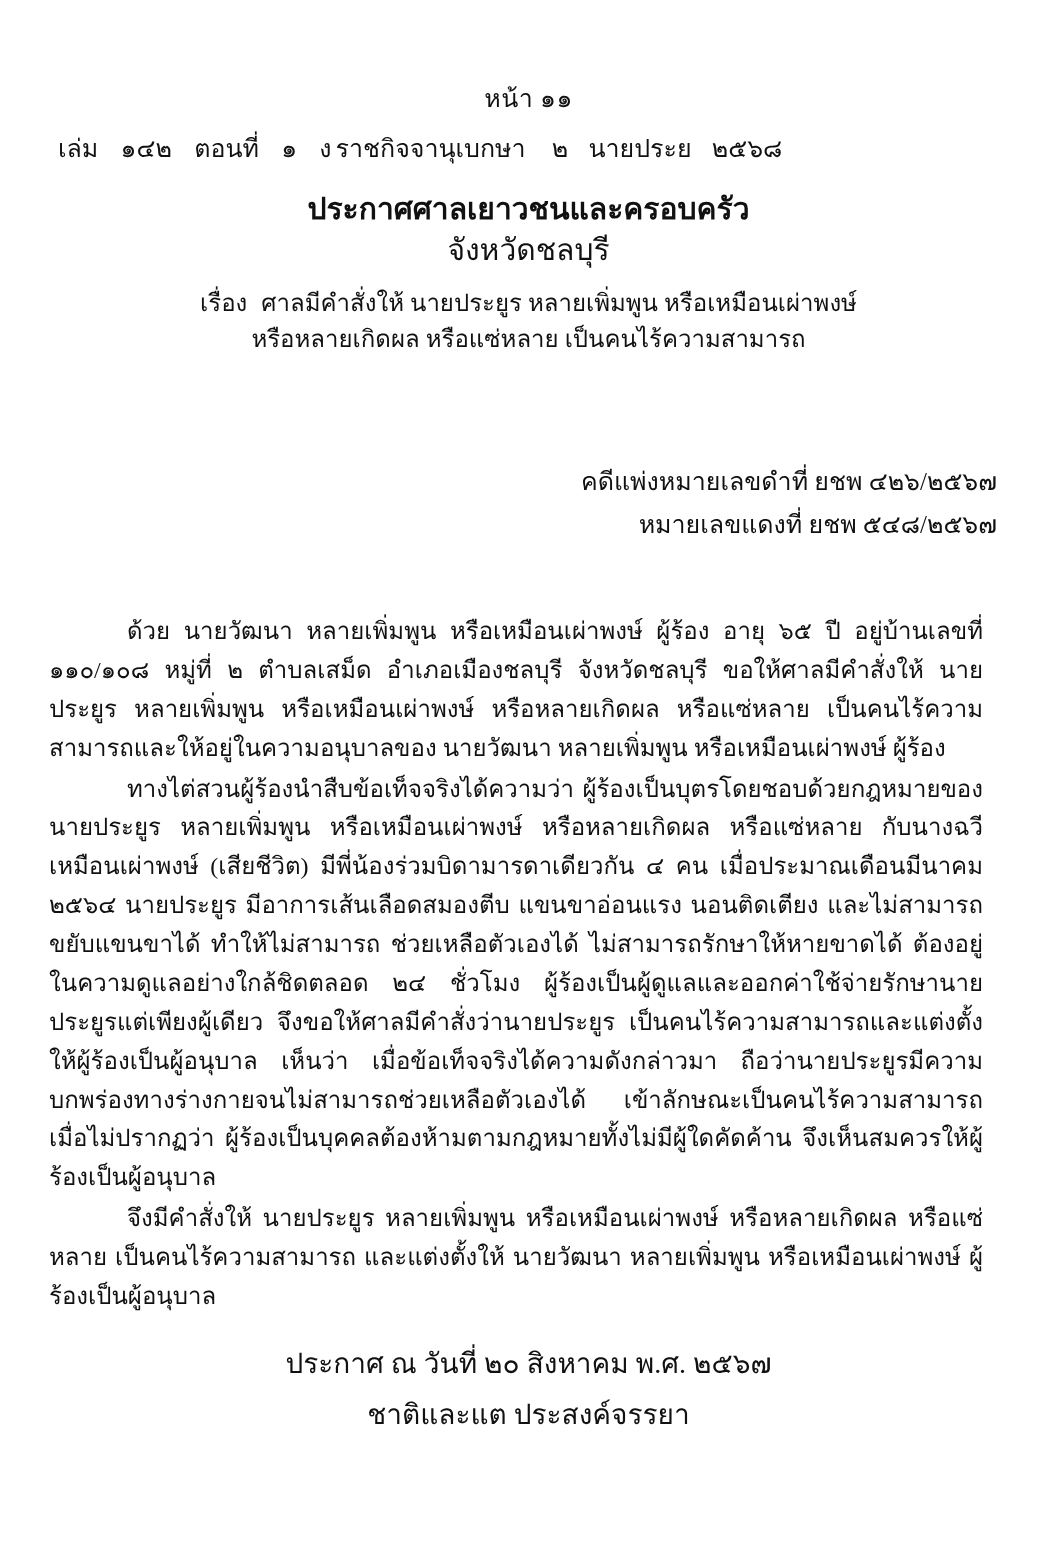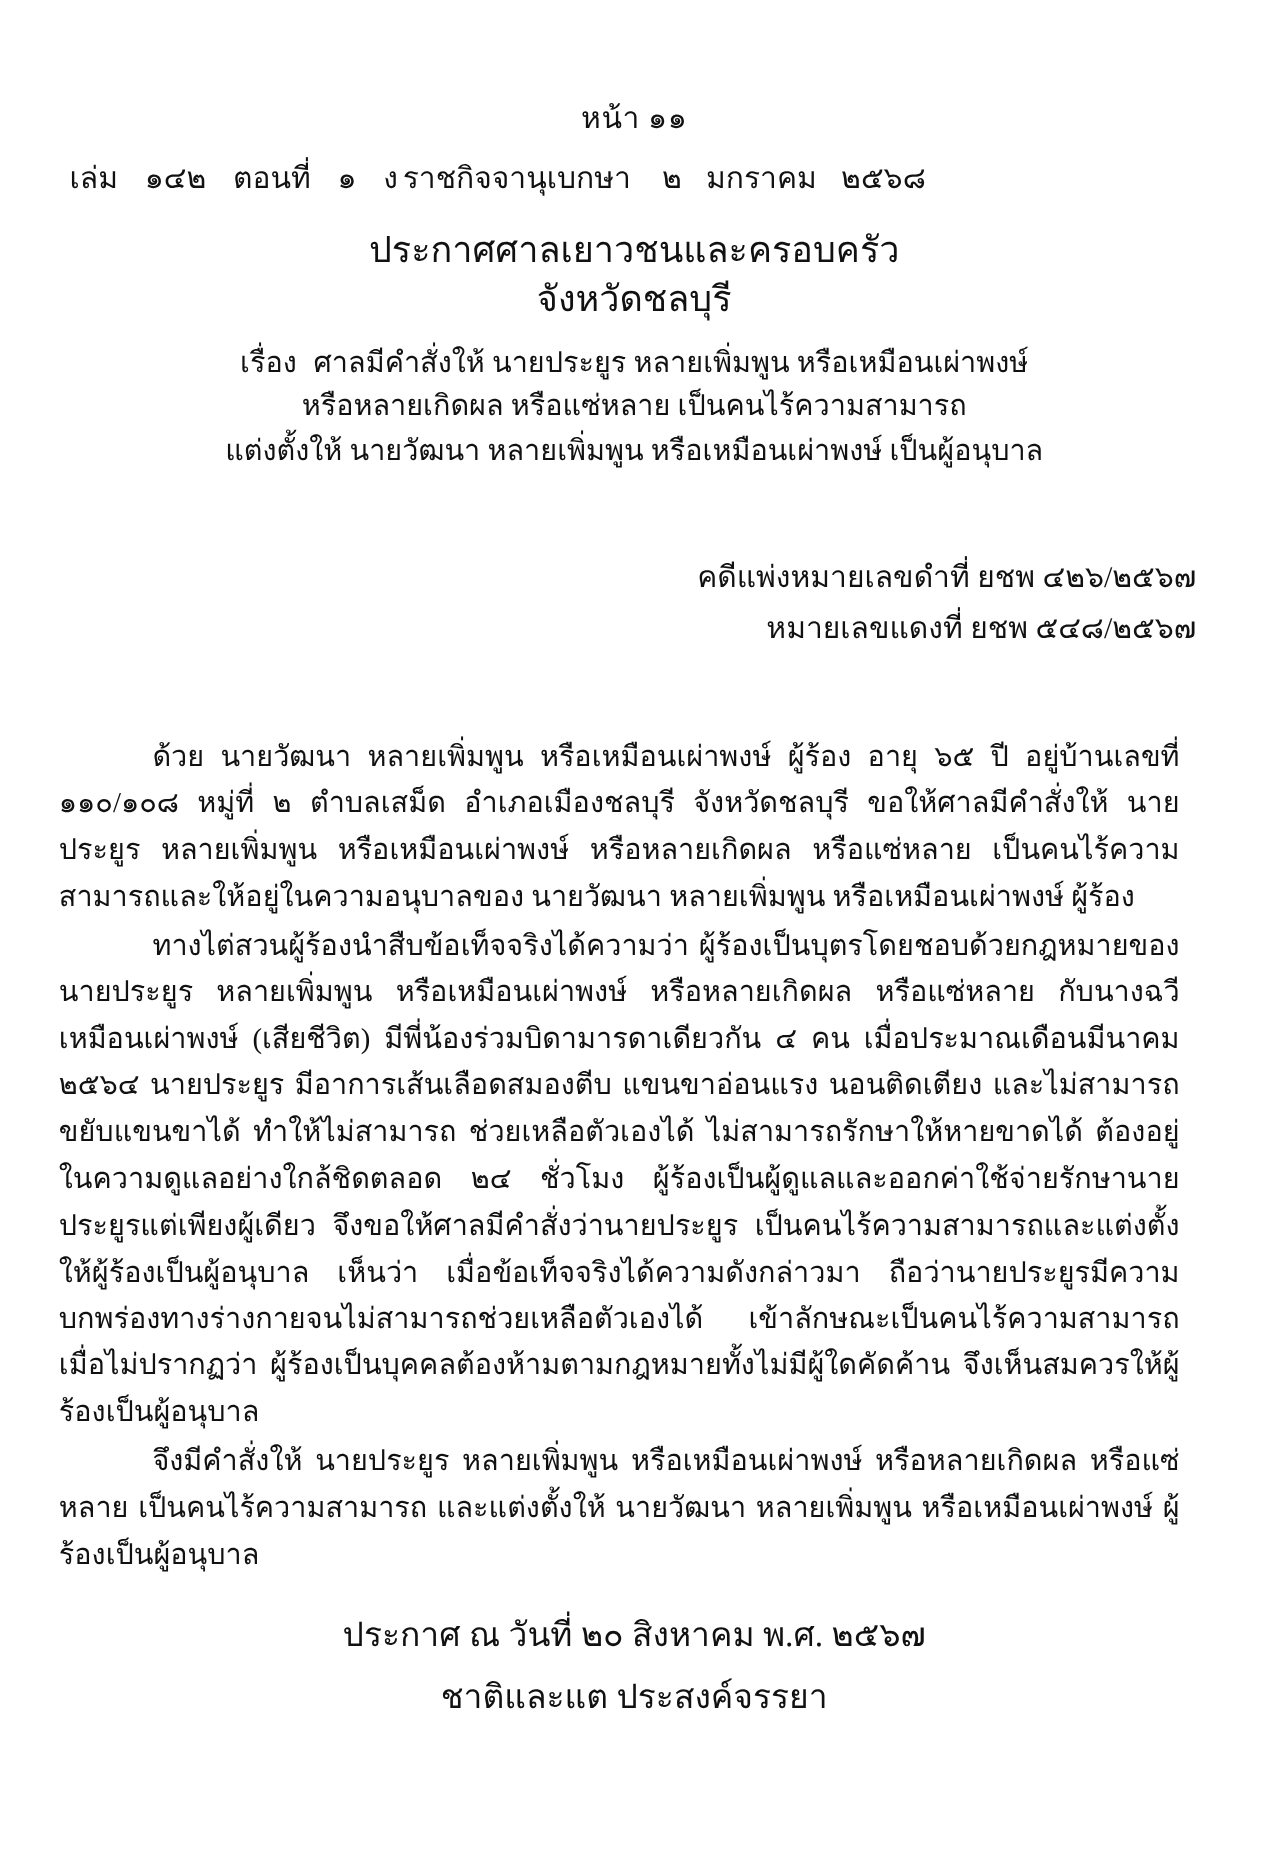--- a/index.html
+++ b/index.html
@@ -60,20 +60,21 @@
   .title-block {
     position: absolute;
     top: 188px;
     left: 0;
     width: 1057px;
     text-align: center;
   }
   .title-main {
     font-size: 30px;
     line-height: 1.38;
+    font-weight: bold;
   }
   .title-sub {
     font-size: 30px;
     line-height: 1.38;
   }
   .subject {
     margin-top: 14px;
     font-size: 24px;
     line-height: 1.52;
   }
@@ -133,35 +134,34 @@
       <div class="header-left">
         <span>เล่ม</span>
         <span>๑๔๒</span>
         <span>ตอนที่</span>
         <span>๑</span>
         <span>ง</span>
       </div>
       <div class="header-center">ราชกิจจานุเบกษา</div>
       <div class="header-right">
         <span>๒</span>
-        <span>มกราคม</span>
+        <span>นายประย</span>
         <span>๒๕๖๘</span>
       </div>
     </div>
   </div>
 
   <div class="title-block">
     <div class="title-main">ประกาศศาลเยาวชนและครอบครัว</div>
     <div class="title-sub">จังหวัดชลบุรี</div>
     <div class="subject">
       <div>
         <span class="lbl">เรื่อง</span><span>ศาลมีคำสั่งให้  นายประยูร  หลายเพิ่มพูน  หรือเหมือนเผ่าพงษ์</span>
       </div>
       <div>หรือหลายเกิดผล  หรือแซ่หลาย  เป็นคนไร้ความสามารถ</div>
-      <div>แต่งตั้งให้  นายวัฒนา  หลายเพิ่มพูน  หรือเหมือนเผ่าพงษ์  เป็นผู้อนุบาล</div>
     </div>
   </div>
 
   <div class="case-numbers">
     <div>คดีแพ่งหมายเลขดำที่  ยชพ  ๔๒๖/๒๕๖๗</div>
     <div>หมายเลขแดงที่  ยชพ  ๕๔๘/๒๕๖๗</div>
   </div>
 
   <div class="body-text">
     <p class="para indent">ด้วย  นายวัฒนา  หลายเพิ่มพูน  หรือเหมือนเผ่าพงษ์  ผู้ร้อง  อายุ  ๖๕  ปี  อยู่บ้านเลขที่  ๑๑๐/๑๐๘  หมู่ที่  ๒  ตำบลเสม็ด  อำเภอเมืองชลบุรี  จังหวัดชลบุรี  ขอให้ศาลมีคำสั่งให้  นายประยูร  หลายเพิ่มพูน  หรือเหมือนเผ่าพงษ์  หรือหลายเกิดผล  หรือแซ่หลาย  เป็นคนไร้ความสามารถและให้อยู่ในความอนุบาลของ นายวัฒนา  หลายเพิ่มพูน  หรือเหมือนเผ่าพงษ์  ผู้ร้อง</p>

